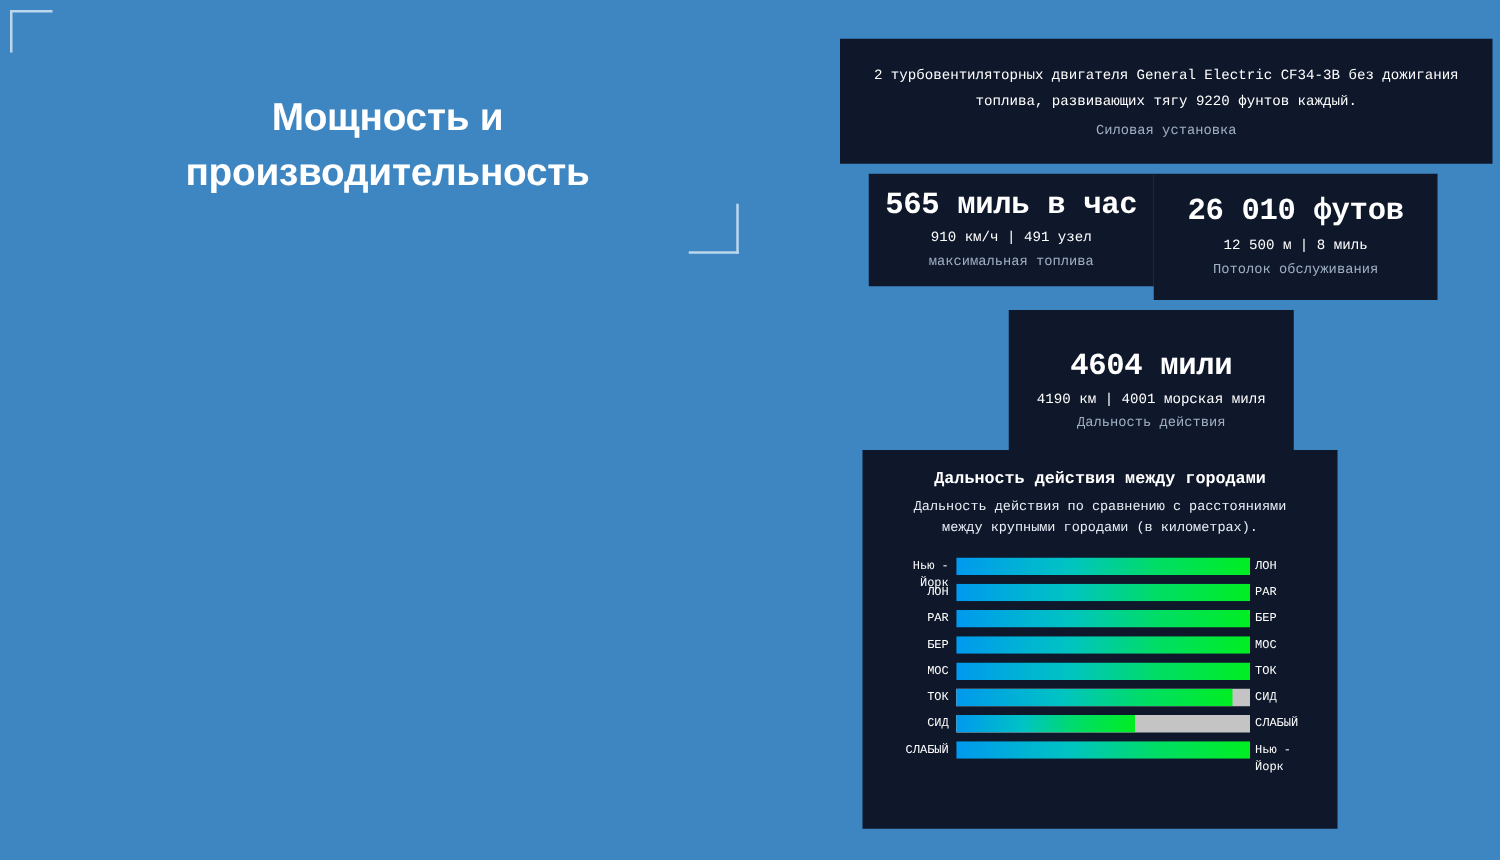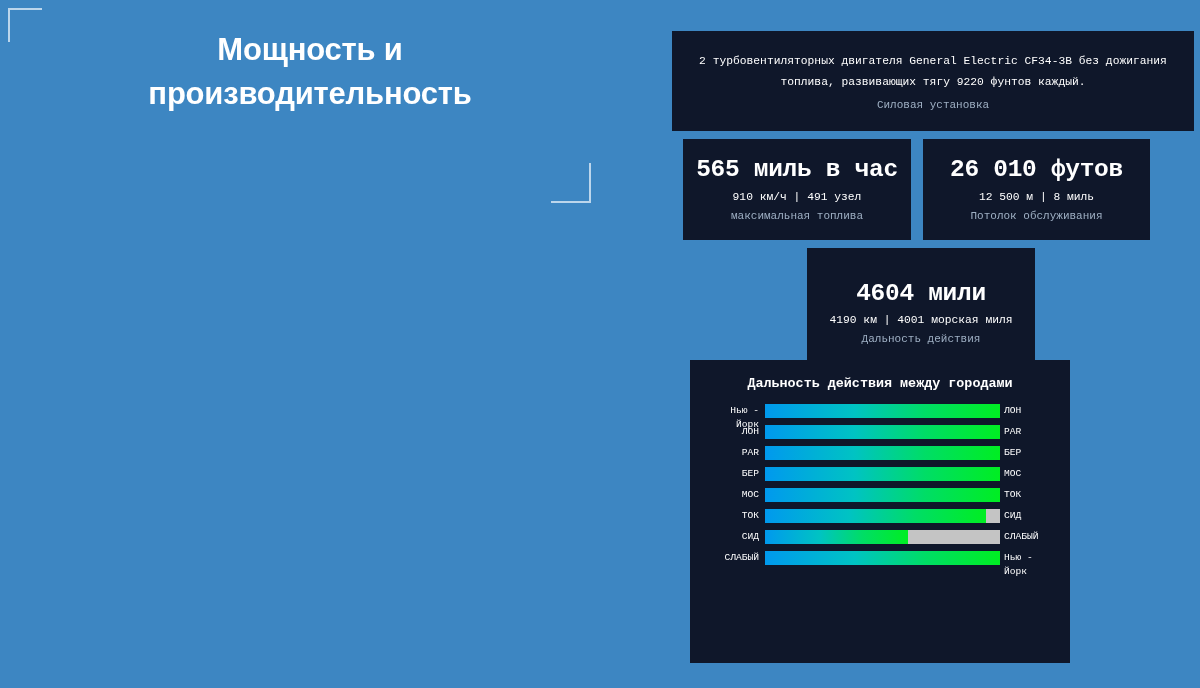--- a/index.html
+++ b/index.html
@@ -27,20 +27,21 @@
   
   #hero { position:absolute; left:20px; top:28px; width:580px; }
   #hero-title {
     color:#ffffff;
     font-size:31px;
     font-weight:bold;
     line-height:1.42;
     text-align:center;
     letter-spacing:-0.2px;
     padding:0 40px;
+    margin-top:44px;
   }
   #hero-desc {
     color:#eaf3fb;
     font-size:11.4px;
     line-height:1.82;
     text-align:center;
     padding:16px 28px 0 28px;
   }
 
   
@@ -57,21 +58,21 @@
   #powerplant-label { font-size:11px; color:#9fb0c4; margin-top:7px;text-align:center; }
 
   .stat-card {
     position:absolute;
     display:flex; flex-direction:column; align-items:center; justify-content:center;
   }
   .stat-value { font-size:24.5px; font-weight:bold; letter-spacing:-0.3px; line-height:1.1; }
   .stat-sub { font-size:11.3px; color:#ffffff; margin-top:7px; }
   .stat-label { font-size:11px; color:#9fb0c4; margin-top:7px; }
 
-  #stat-speed   { left:23px;  top:139px; width:228px; height:101px; }
+  #stat-speed   { left:35px;  top:139px; width:228px; height:90px; }
   #stat-ceiling { left:263px; top:139px; width:227px; height:101px; }
   #stat-range   { left:147px; top:248px; width:228px; height:130px; }
 
   
   #chart-card {
     position:absolute; left:30px; top:360px; width:380px; height:303px;
     padding:16px 12px 10px 12px;
   }
   #chart-title { text-align:center; font-size:13.4px; font-weight:bold; color:#ffffff; }
   #chart-subtitle {
@@ -135,20 +136,21 @@
   </div>
 
   <div class="card stat-card" id="stat-range">
     <div class="stat-value">4604 мили</div>
     <div class="stat-sub">4190 км | 4001 морская миля</div>
     <div class="stat-label">Дальность действия</div>
   </div>
 
   <div class="card" id="chart-card">
     <div id="chart-title">Дальность действия между городами</div>
+    <div id="chart-subtitle">Дальность действия по сравнению с расстояниями между крупными городами (в километрах).</div>
     <div id="chart-rows">
         <div class="chart-row">
           <div class="row-label-left">Нью -<span class="l2">Йорк</span></div>
           <div class="bar-track">
             <div class="bar-fill" style="width: 100%;"></div>
           </div>
           <div class="row-label-right">ЛОН</div>
         </div>
         <div class="chart-row">
           <div class="row-label-left">ЛОН</div>

